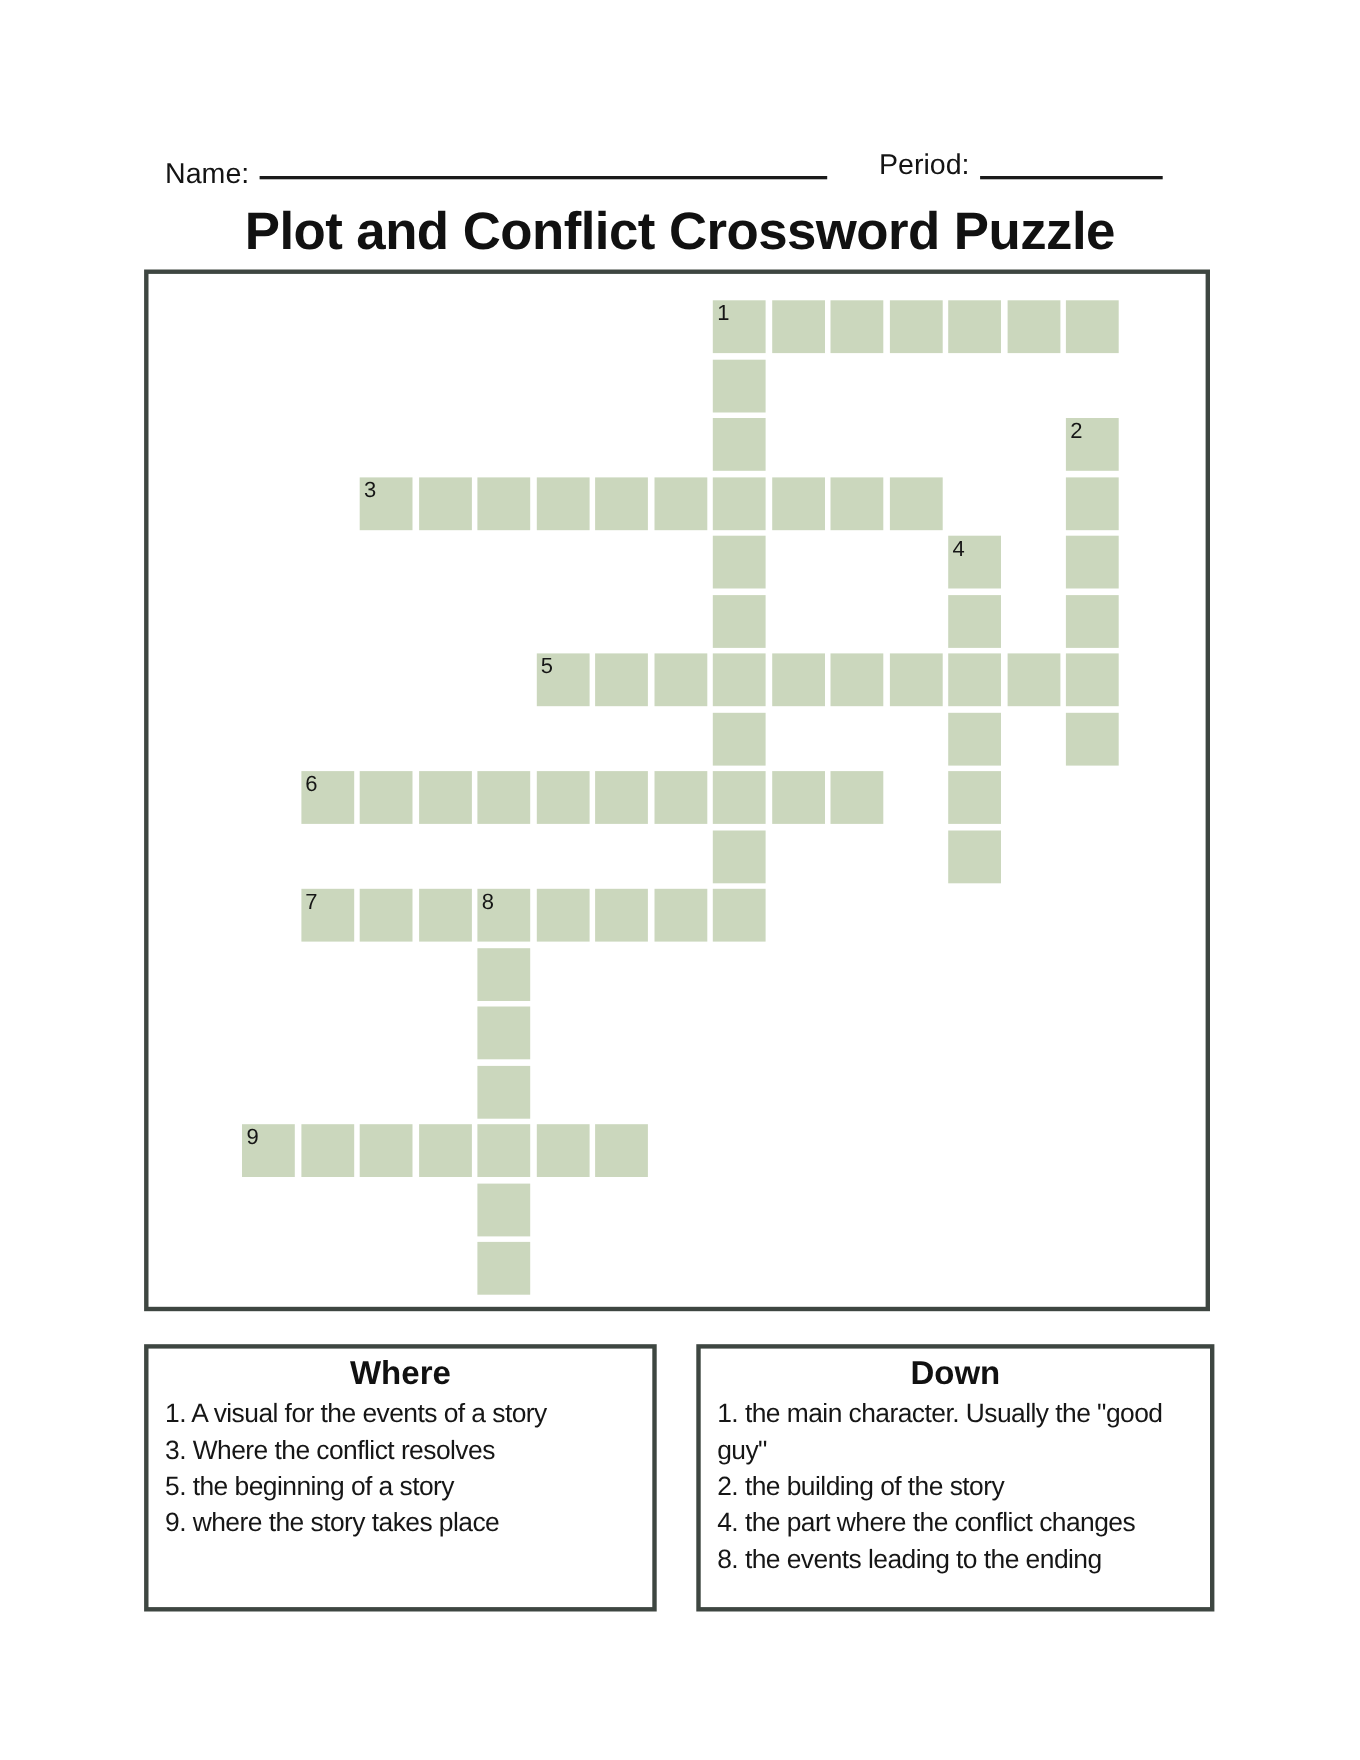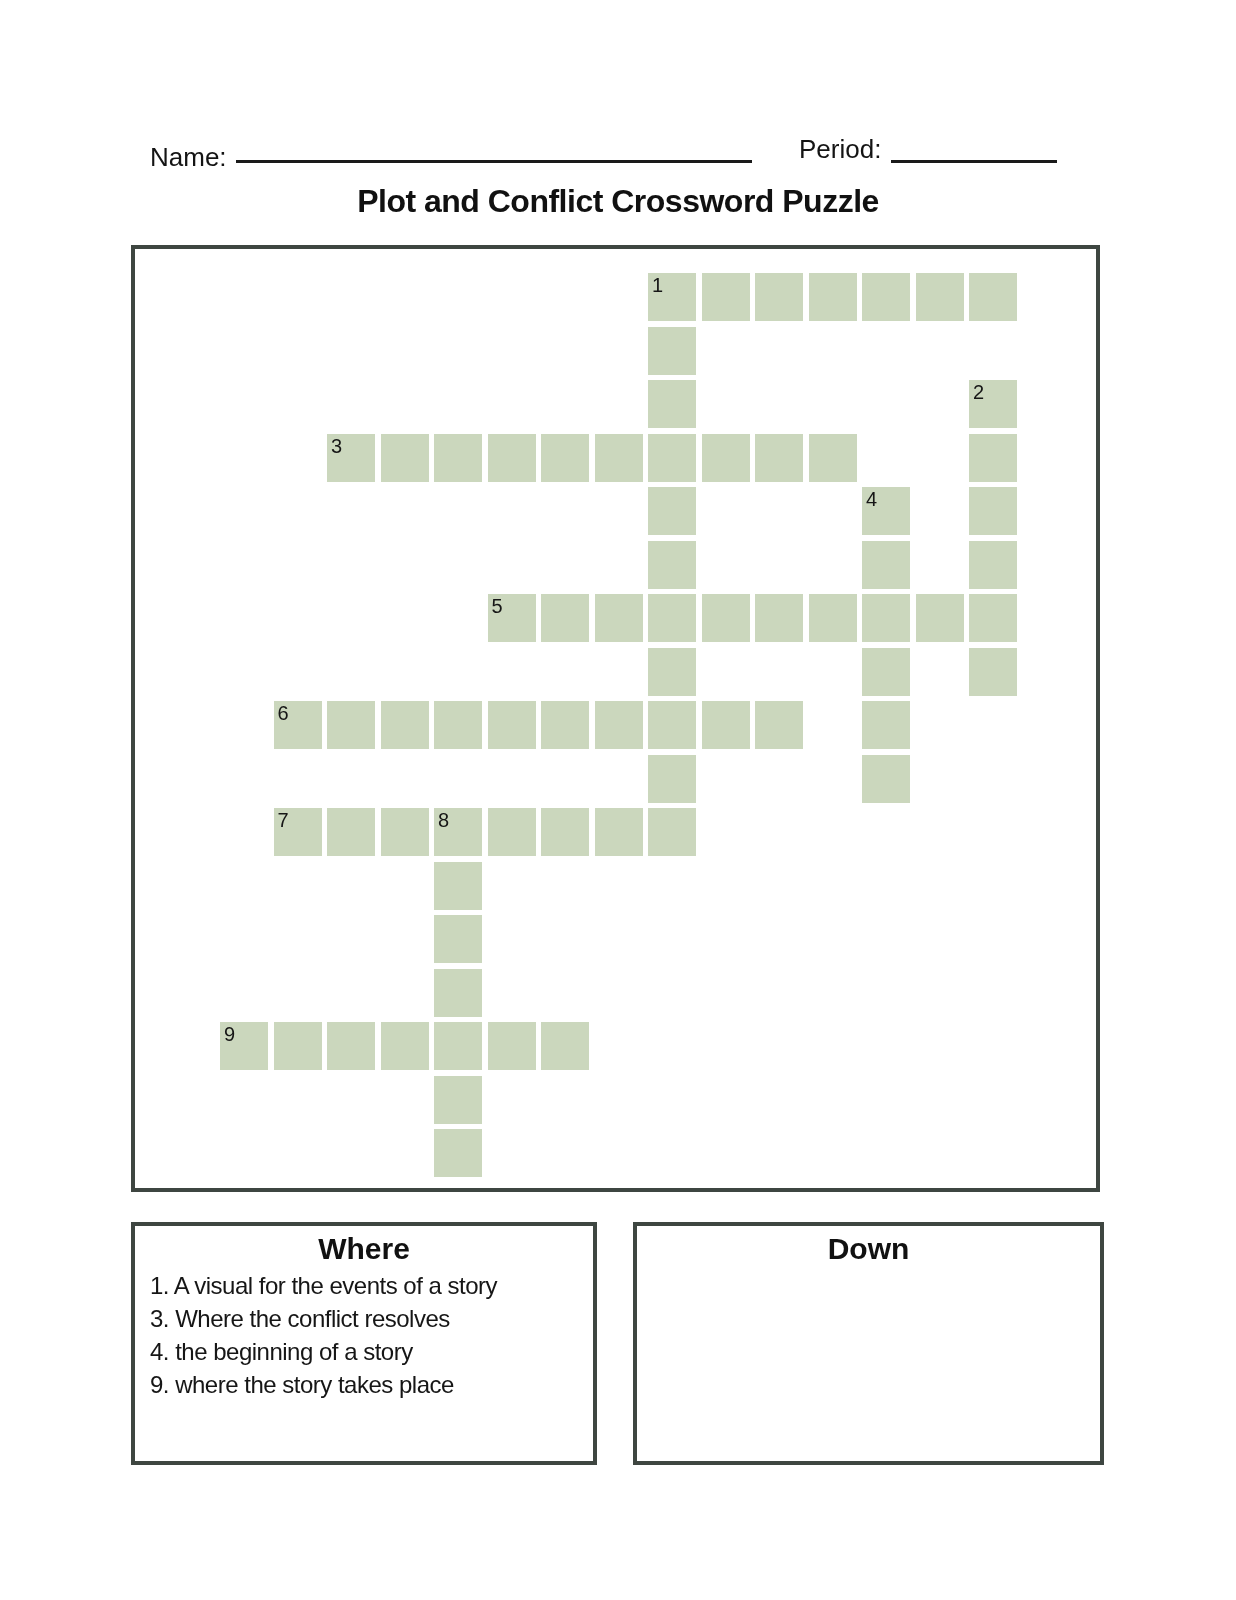--- a/index.html
+++ b/index.html
@@ -19,21 +19,21 @@
   }
   .uline{
     position:absolute;
     height:3px;
     background:#1a1a1a;
   }
   .page-title{
     position:absolute;
     left:0;top:183px;width:1236px;
     text-align:center;
-    font-size:32px;
+    font-size:48px;
     font-weight:bold;
     letter-spacing:-0.5px;
     color:#111;
   }
   .grid-box{
     position:absolute;
     left:131px;top:245px;
     width:961px;height:939px;   
     border:4px solid var(--box-border,#3e4641);
     background:#ffffff;
@@ -179,20 +179,26 @@
     <div class="cell" style="left: 406px; top: 773px;"></div>
     <div class="cell" style="left: 299px; top: 826.5px;"></div>
     <div class="cell" style="left: 299px; top: 880px;"></div>
   </div>
 
 <div class="clue-box across">
   <div class="clue-title">Where</div>
   <div class="clue-list">
     <div class="clue-line">1. A visual for the events of a story</div>
     <div class="clue-line">3. Where the conflict resolves</div>
-    <div class="clue-line">4. the beginning of a story</div>
+    <div class="clue-line">5. the beginning of a story</div>
     <div class="clue-line">9. where the story takes place</div>
   </div>
 </div>
 
 <div class="clue-box down">
   <div class="clue-title">Down</div>
+  <div class="clue-list">
+    <div class="clue-line">1. the main character. Usually the "good guy"</div>
+    <div class="clue-line">2. the building of the story</div>
+    <div class="clue-line">4. the part where the conflict changes</div>
+    <div class="clue-line">8. the events leading to the ending</div>
+  </div>
 </div>
 
 </body></html>

